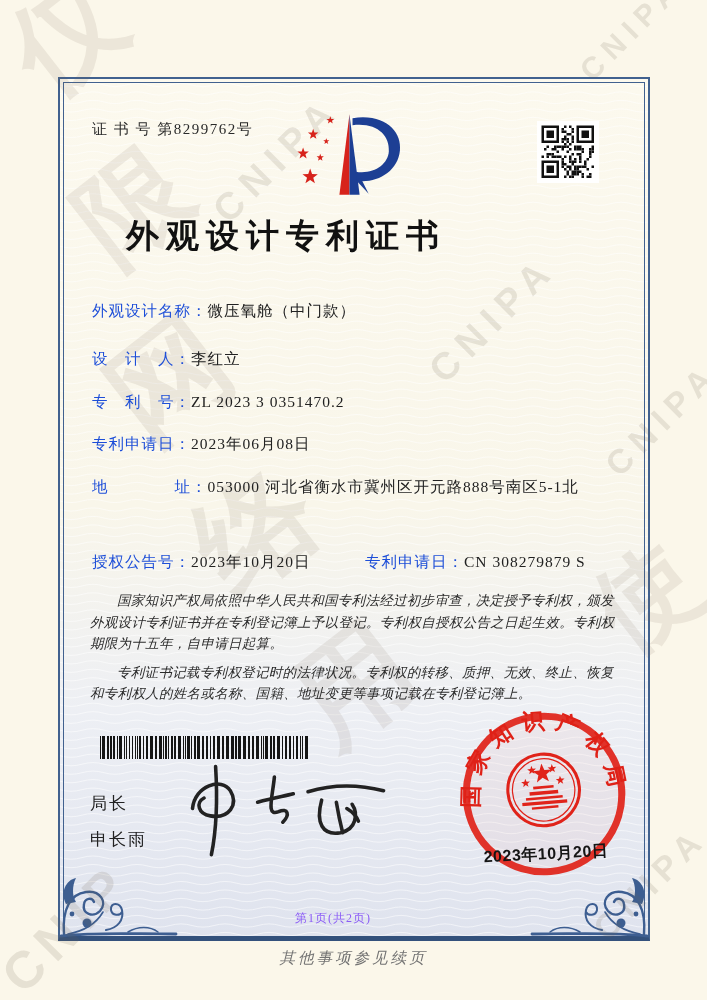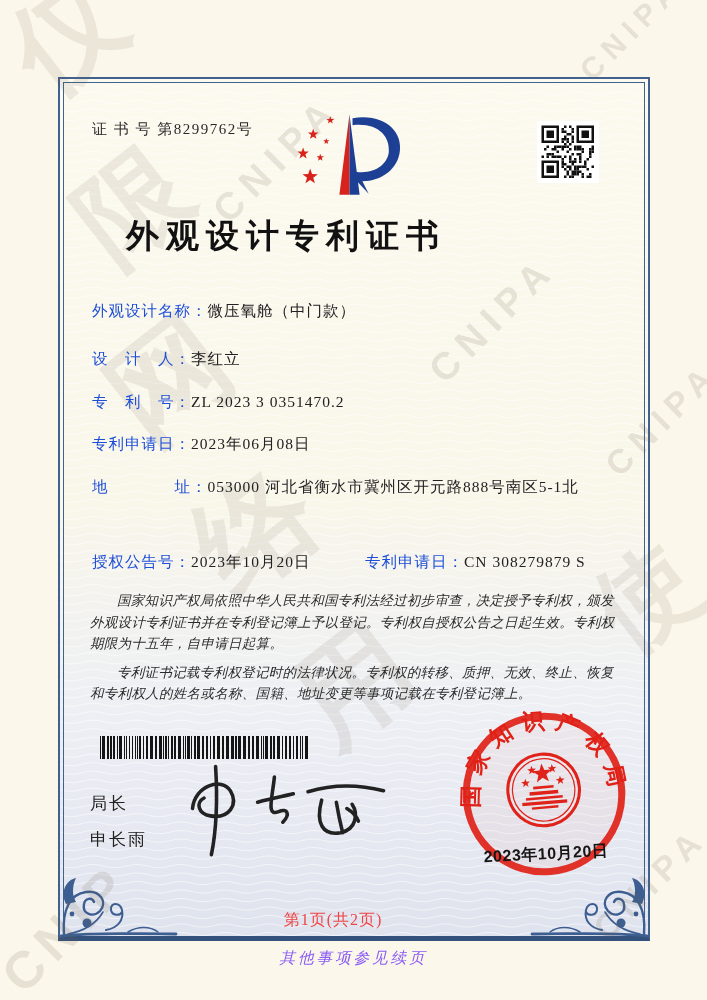--- a/index.html
+++ b/index.html
@@ -55,23 +55,23 @@
   .paras p{margin:0 0 7px 0;text-indent:2em;}
   .barcode{left:100px;top:736px;width:213px;height:23px;}
   .director{left:90px;top:792px;font-family:"Liberation Sans","DejaVu Sans",sans-serif;
     font-size:17px;color:#222;letter-spacing:2px;}
   .director div{margin-bottom:13px;}
   .signature{left:182px;top:758px;width:210px;height:100px;}
   .seal{left:456px;top:706px;width:176px;height:176px;transform:rotate(-5deg);z-index:4;}
   .seal-date{left:468px;top:844px;width:156px;text-align:center;z-index:5;
     font-family:"Liberation Sans","DejaVu Sans",sans-serif;font-weight:700;
     font-size:16px;color:#151515;letter-spacing:.5px;transform:rotate(-3deg);}
-  .page-ind{left:0;top:910px;width:666px;text-align:center;font-size:16px;
-    color:#ef4444;letter-spacing:1px;}
-  .note{left:0;top:948px;width:707px;text-align:center;font-size:15.5px;color:#8b5cf6;
+  .page-ind{left:0;top:910px;width:666px;text-align:center;font-size:12px;
+    color:#8b5cf6;letter-spacing:1px;}
+  .note{left:0;top:948px;width:707px;text-align:center;font-size:15.5px;color:#737373;
     font-style:italic;letter-spacing:3px;}
   .seal-ring{font-family:"Liberation Serif","DejaVu Serif",serif;}
 </style>
 </head>
 <body>
 
 <div>
   <div class="wm wm1">仅</div>
   <div class="wm wm-cn wm2">CNIPA</div>
   <div class="wm wm3">限</div>

